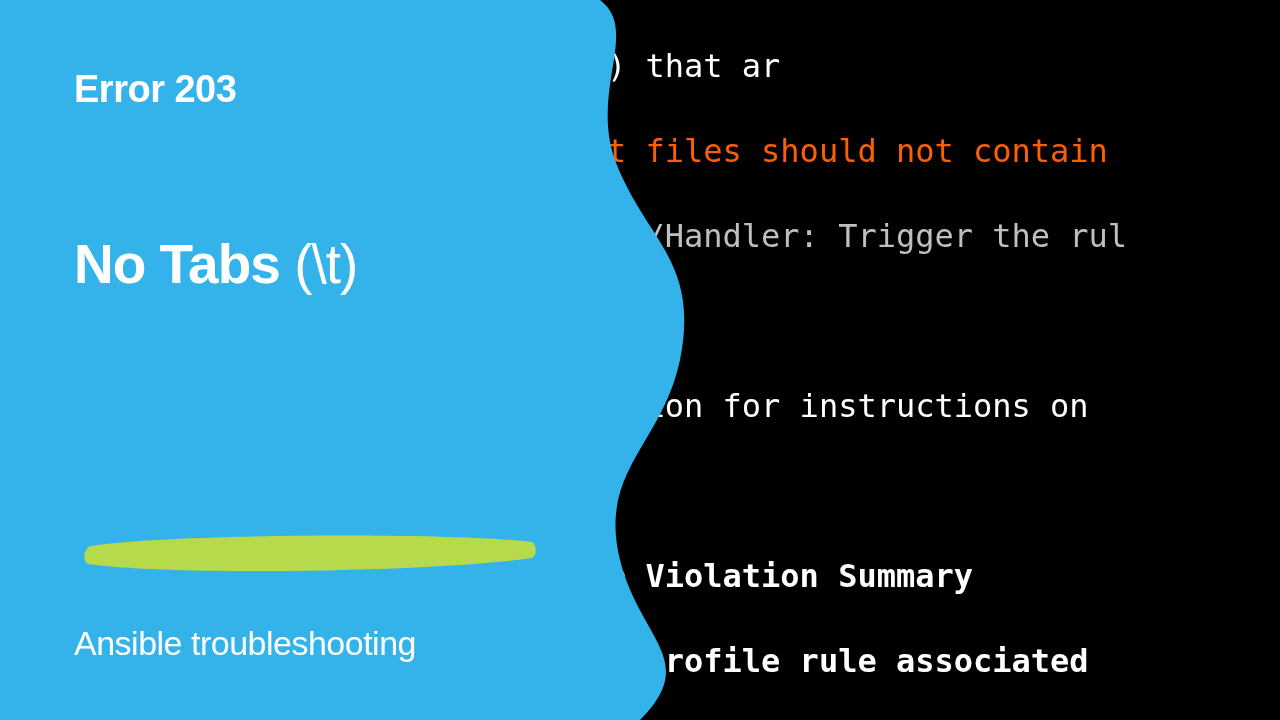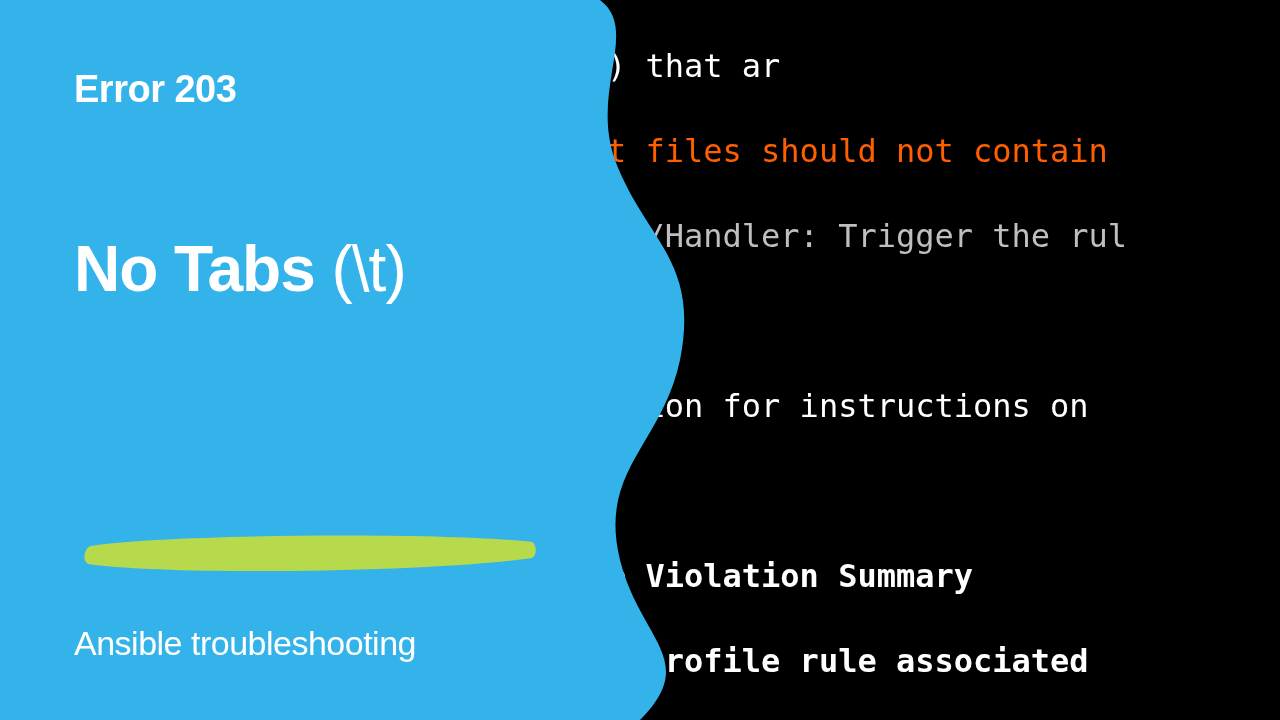--- a/index.html
+++ b/index.html
@@ -14,21 +14,21 @@
   .c-red    { color: #ff3b30; }
   .c-orange { color: #ff5f00; }
   .c-blue   { color: #2a7fff; }
   .c-cyan   { color: #00ffff; }
   .c-grey   { color: #bfbfbf; }
 
   .curve-fill { position: absolute; top: 0; left: 0; width: 1280px; height: 720px; pointer-events: none; }
 
   .left-content { position: absolute; top: 0; left: 0; width: 640px; height: 720px; color: #fff; }
   .kicker { position: absolute; left: 74px; top: 68px; font-size: 38px; font-weight: 600; letter-spacing: -0.5px; }
-  .title  { position: absolute; left: 74px; top: 232px; font-size: 64px; font-weight: 600; letter-spacing: -1px; }
+  .title  { position: absolute; left: 74px; top: 232px; font-size: 55px; font-weight: 600; letter-spacing: -1px; }
   .title .thin { font-weight: 300; }
   .subtitle { position: absolute; left: 74px; top: 624px; font-size: 34px; font-weight: 500; letter-spacing: -0.5px; }
   .underline-swash { position: absolute; left: 84px; top: 532px; width: 454px; height: 44px; }
 </style>
 </head>
 <body>
 
 <div class="stage">
 
   <div class="term-wrap">

